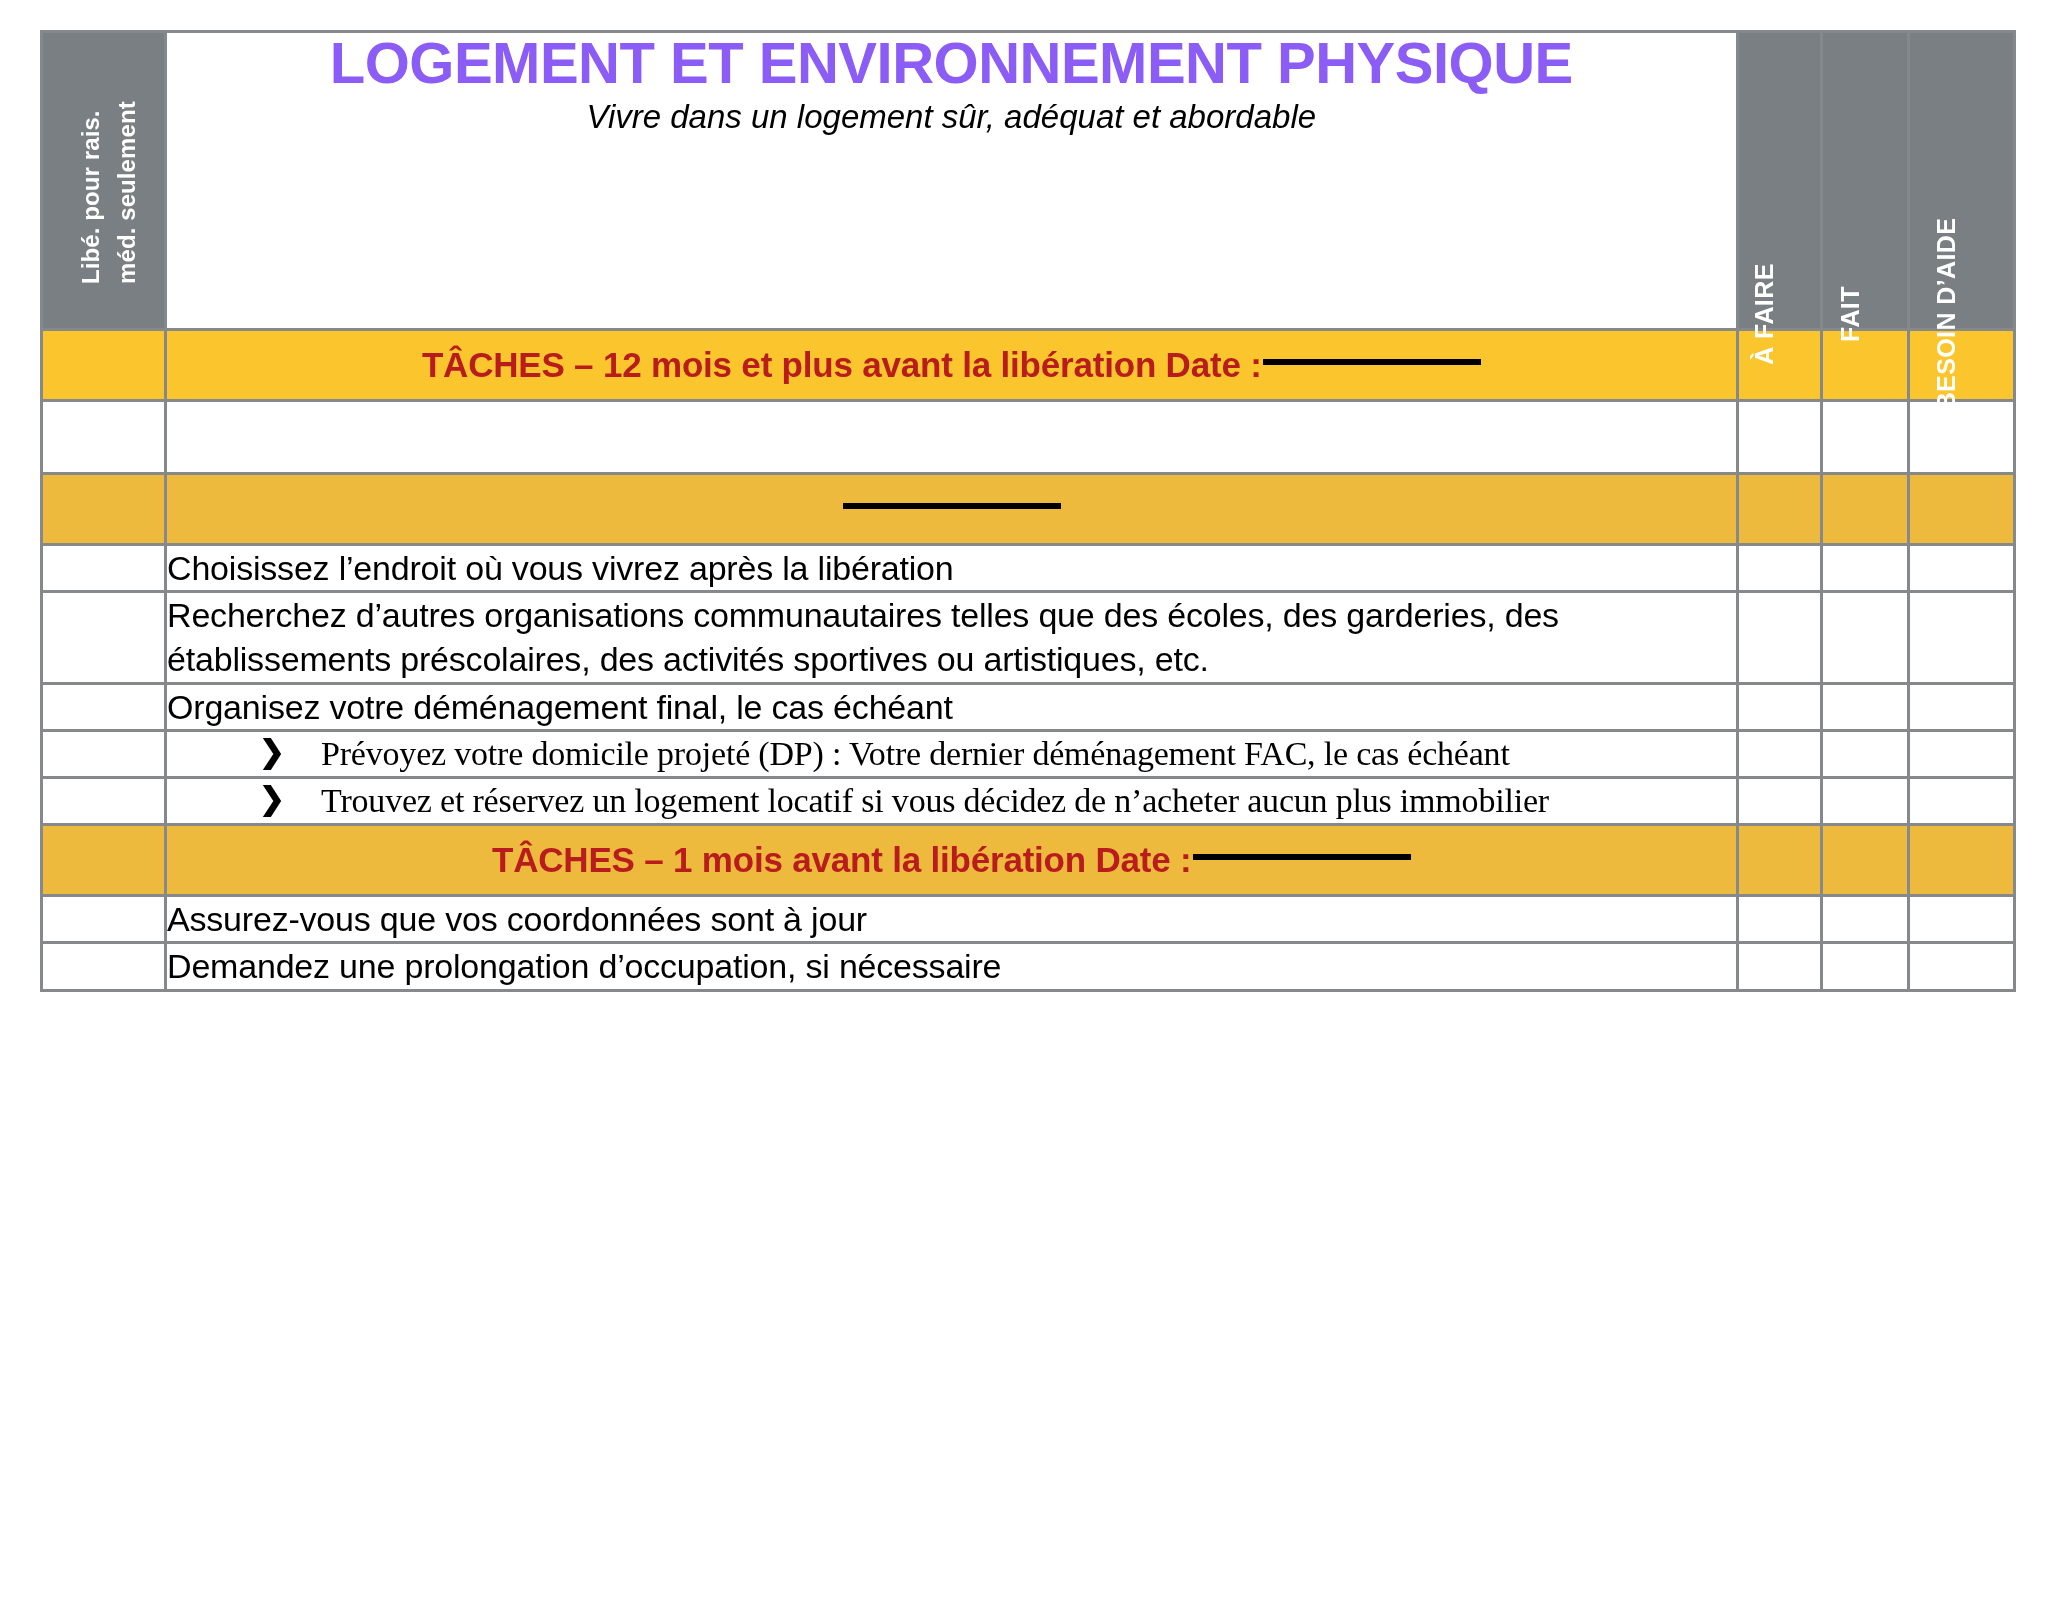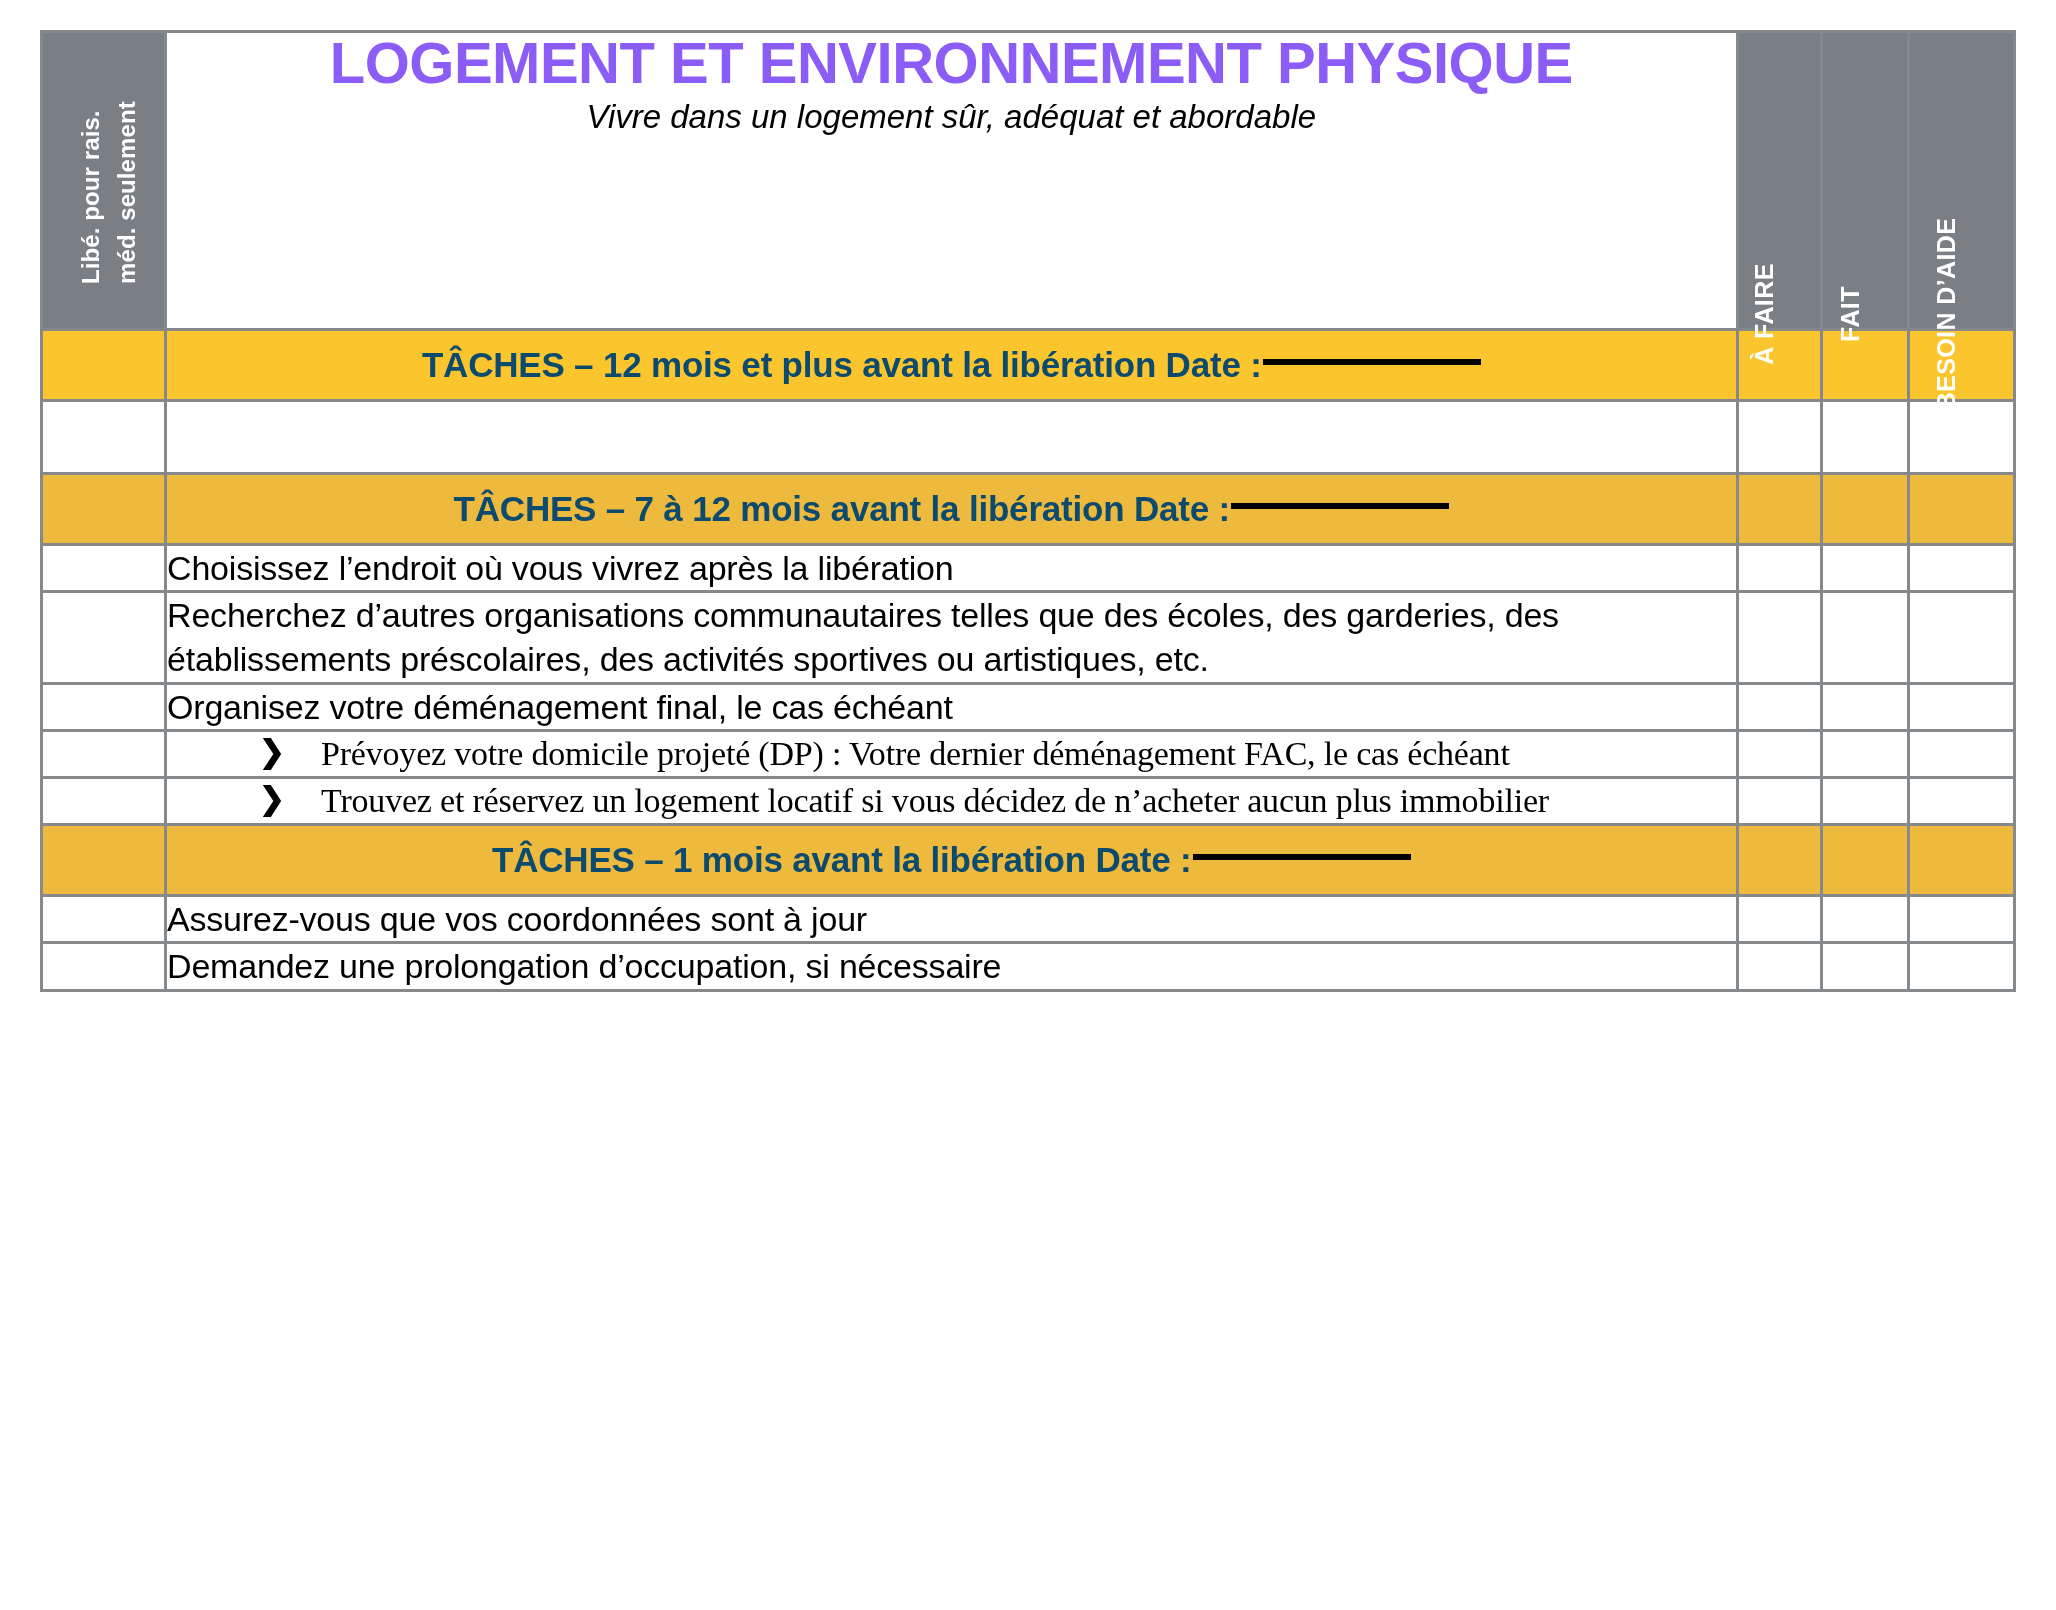--- a/index.html
+++ b/index.html
@@ -122,21 +122,21 @@
   .band-bright     { background: #fbc62d; }
   .band-muted      { background: #eeba3e; }
 
   .sec-text {
     display: flex;
     align-items: center;
     justify-content: center;
     height: 68px;
     font-size: 35px;
     font-weight: bold;
-    color: #0c4a6e;
+    color: #b91c1c;
     letter-spacing: -0.2px;
     white-space: nowrap;
   }
   .blank-line {
     display: inline-block;
     width: 218px;
     border-bottom: 6px solid #000000;
     margin-left: 1px;
     position: relative;
     top: -3px;
@@ -230,21 +230,20 @@
             <div class="task-text"></div>
           </td>
           <td></td>
           <td></td>
           <td></td>
         </tr>
         <tr>
           <td class="sec-flag band-muted"></td>
           <td class="sec-title band-muted">
             <div class="sec-text">
-              <span>TÂCHES – 7 à 12 mois avant la libération  Date :</span>
               <span class="blank-line"></span>
             </div>
           </td>
           <td class="sec-chk band-muted"></td>
           <td class="sec-chk band-muted"></td>
           <td class="sec-chk band-muted"></td>
         </tr>
         <tr>
           <td></td>
           <td class="task-body">

